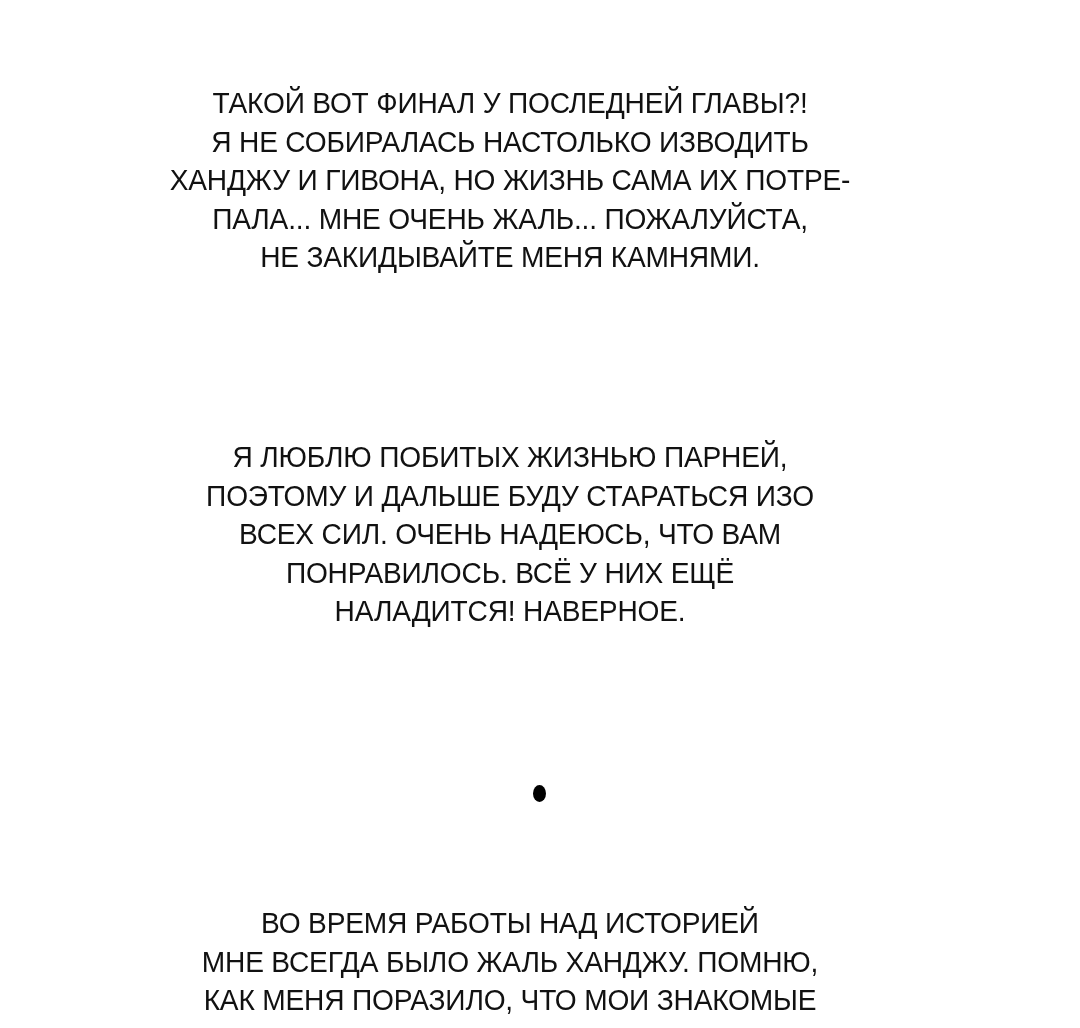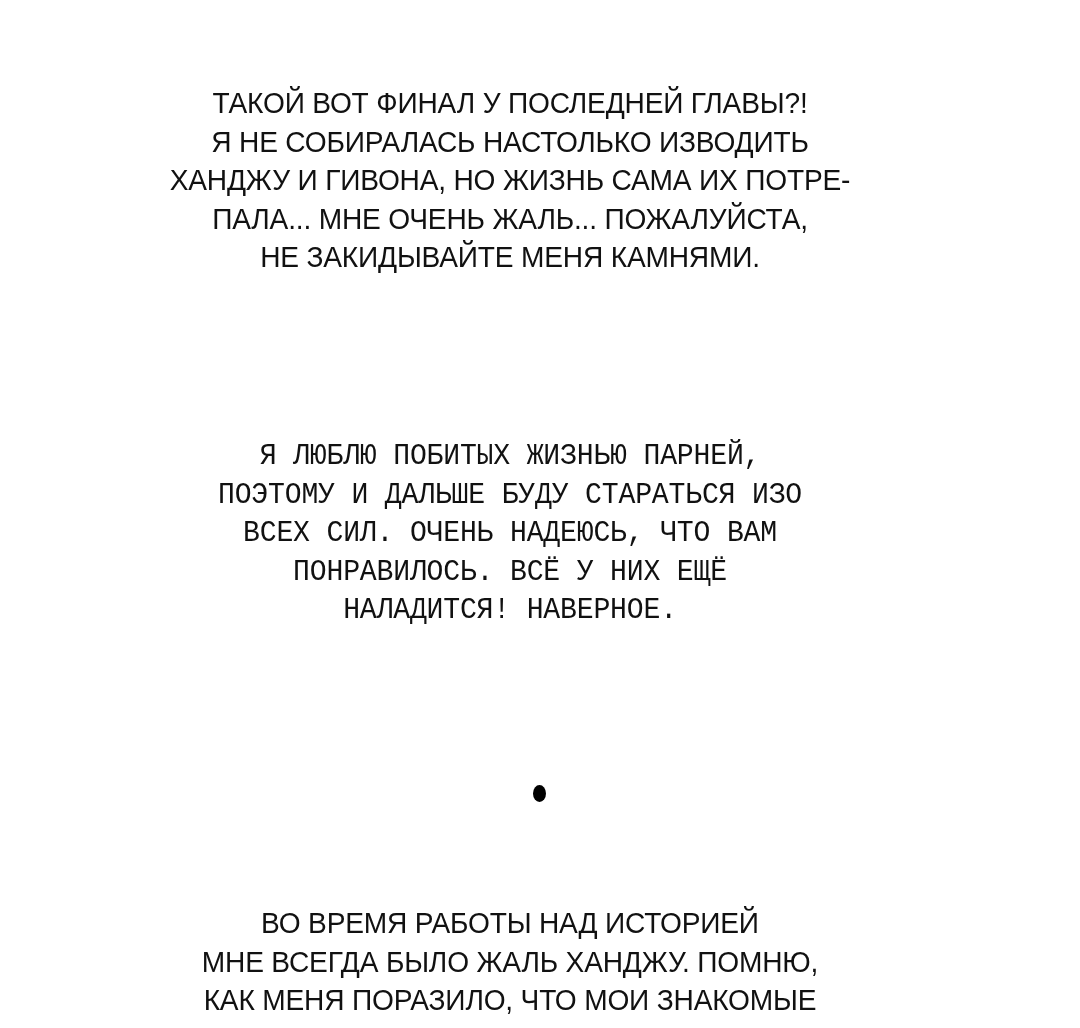--- a/index.html
+++ b/index.html
@@ -2,21 +2,21 @@
 <html><head>
 <meta charset="utf-8">
 <style>
   html, body { margin:0; padding:0; background:#ffffff; }
   body { width:1080px; height:1028px; position:relative; overflow:hidden;
          font-family:"Liberation Sans", sans-serif; color:#111111; }
   .block { position:absolute; left:0; width:1020px; text-align:center; }
   .line { display:block; font-size:29px; line-height:38.5px; white-space:nowrap;
           letter-spacing:-0.2px; transform:scaleX(0.97); }
   #b1 { top:84px; }
-  #b2 { top:438px;font-family:Liberation Mono, monospace; }
+  #b2 { top:438px; }
   #b3 { top:904px;text-align:center; }
   .dot { position:absolute; left:533px; top:785px; width:13px; height:17px;
          border-radius:50%; background:#000; }
 </style>
 </head>
 <body>
 
 <div class="block" id="b1">
   <span class="line">ТАКОЙ ВОТ ФИНАЛ У ПОСЛЕДНЕЙ ГЛАВЫ?!</span>
   <span class="line">Я НЕ СОБИРАЛАСЬ НАСТОЛЬКО ИЗВОДИТЬ</span>

